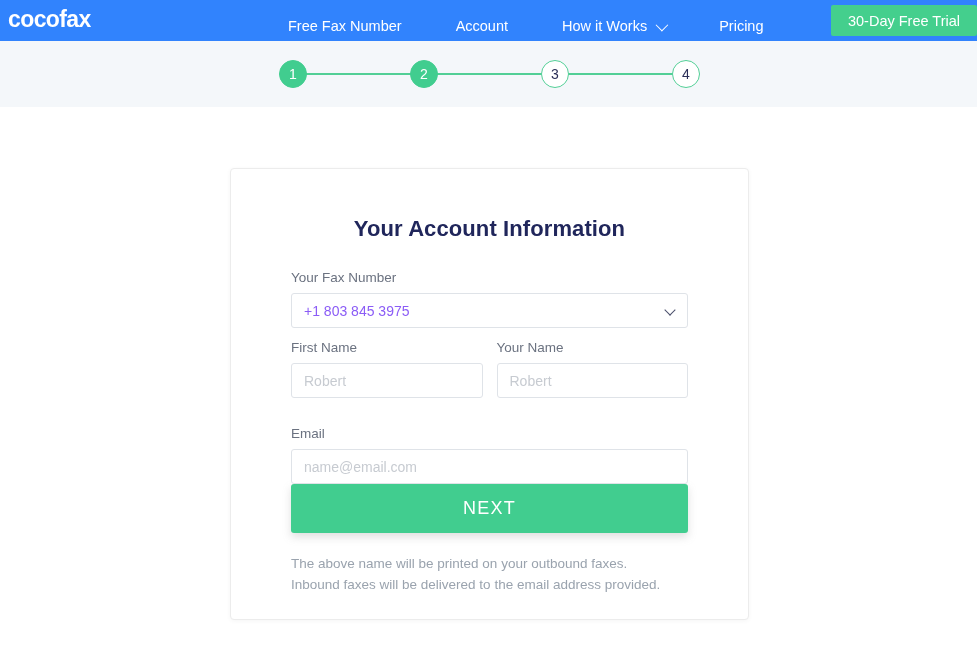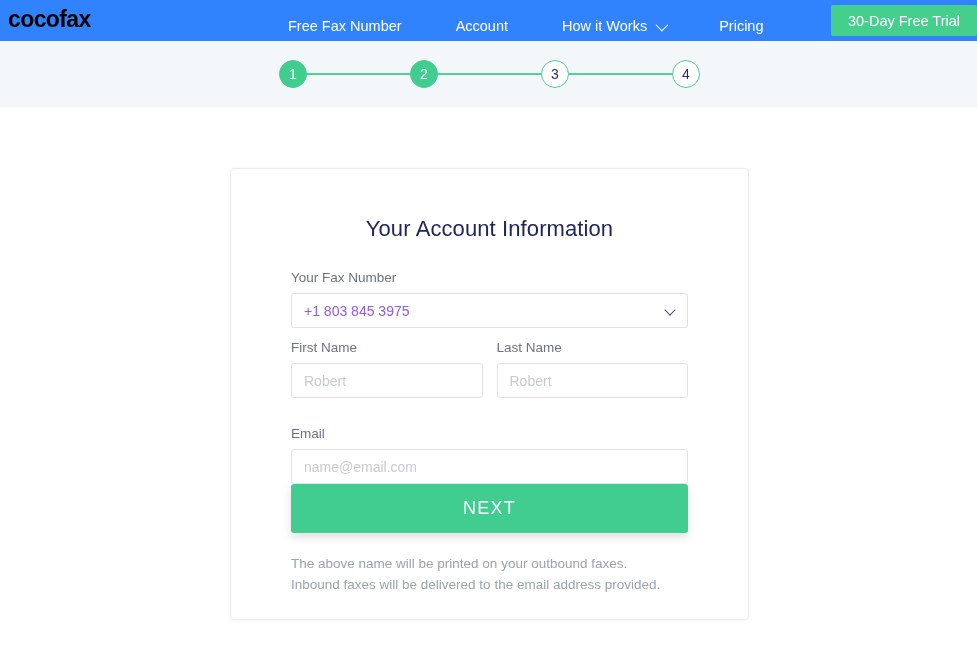--- a/index.html
+++ b/index.html
@@ -15,21 +15,21 @@
 
   
   .navbar {
     height: 41px;
     background: #3183fd;
     display: flex;
     align-items: center;
     position: relative;
   }
   .logo {
-    color: #000000;
+    color: #ffffff;
     font-size: 23px;
     font-weight: bold;
     letter-spacing: -0.6px;
     margin-left: 8px;
     line-height: 1;
     padding-bottom: 2px;
   }
   .nav-links {
     position: absolute;
     left: 265px;
@@ -134,21 +134,21 @@
     background: #ffffff;
     border: 1px solid #ececec;
     border-radius: 4px;
     box-shadow: 0 1px 5px rgba(0,0,0,0.045);
     padding: 0 60px 24px 60px;
   }
   .card-title {
     text-align: center;
     color: #20265b;
     font-size: 22px;
-    font-weight: normal;
+    font-weight: bold;
     margin: 47px 0 0 0;
     letter-spacing: 0.1px;
   }
 
   .field { margin-top: 28px; }
   .field-label {
     color: #6b7280;
     font-size: 13.5px;
     margin-bottom: 8px;
     display: block;
@@ -270,21 +270,21 @@
         <span class="select-chev"></span>
       </div>
     </div>
 
     <div class="row2">
       <div>
         <label class="field-label">First Name</label>
         <input class="control" type="text" placeholder="Robert" style="">
       </div>
       <div>
-        <label class="field-label">Last Name</label>
+        <label class="field-label">Your Name</label>
         <input class="control" type="text" placeholder="Robert" style="">
       </div>
     </div>
 
     <div class="field">
       <label class="field-label">Email</label>
       <input class="control" type="text" placeholder="name@email.com" style="">
     </div>
 
     <button class="next-btn">NEXT</button>

